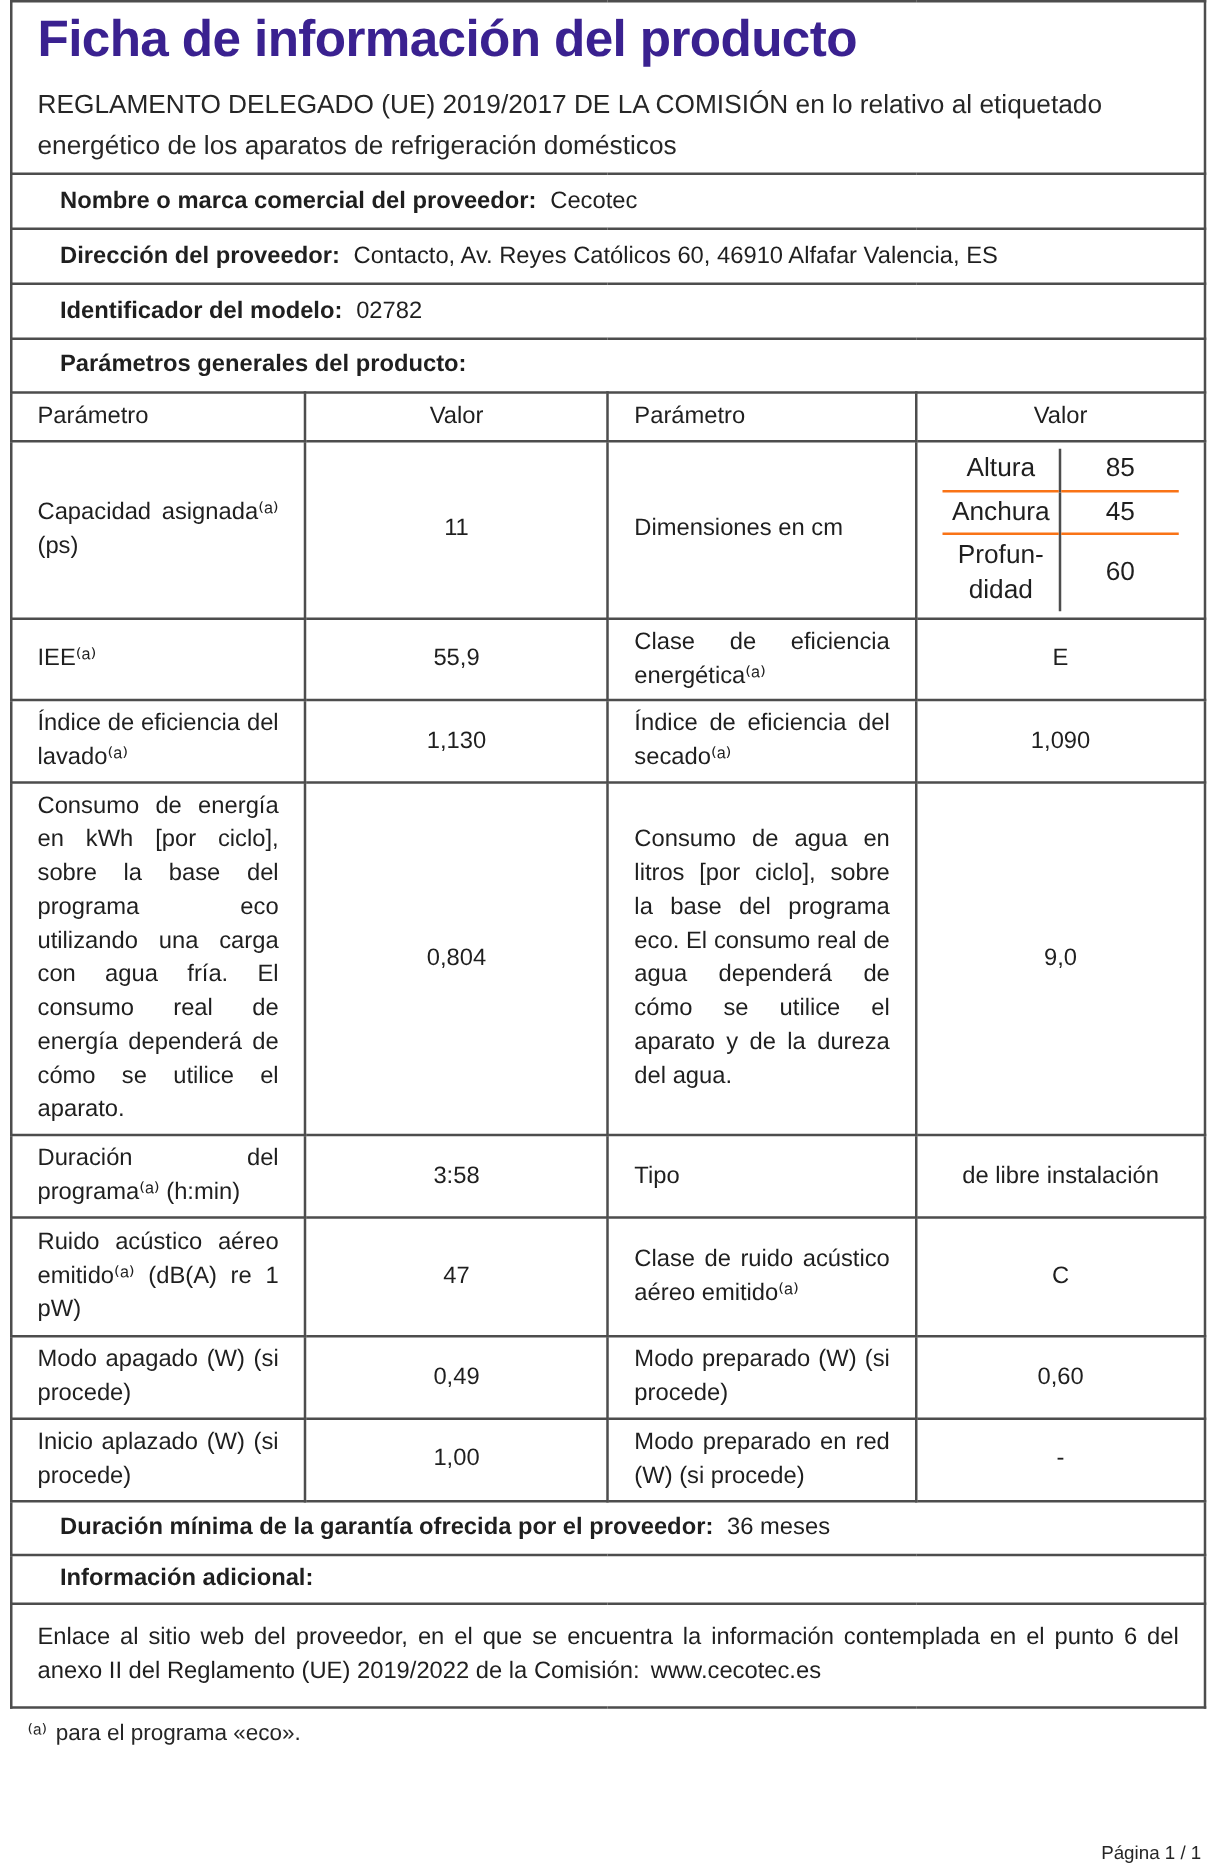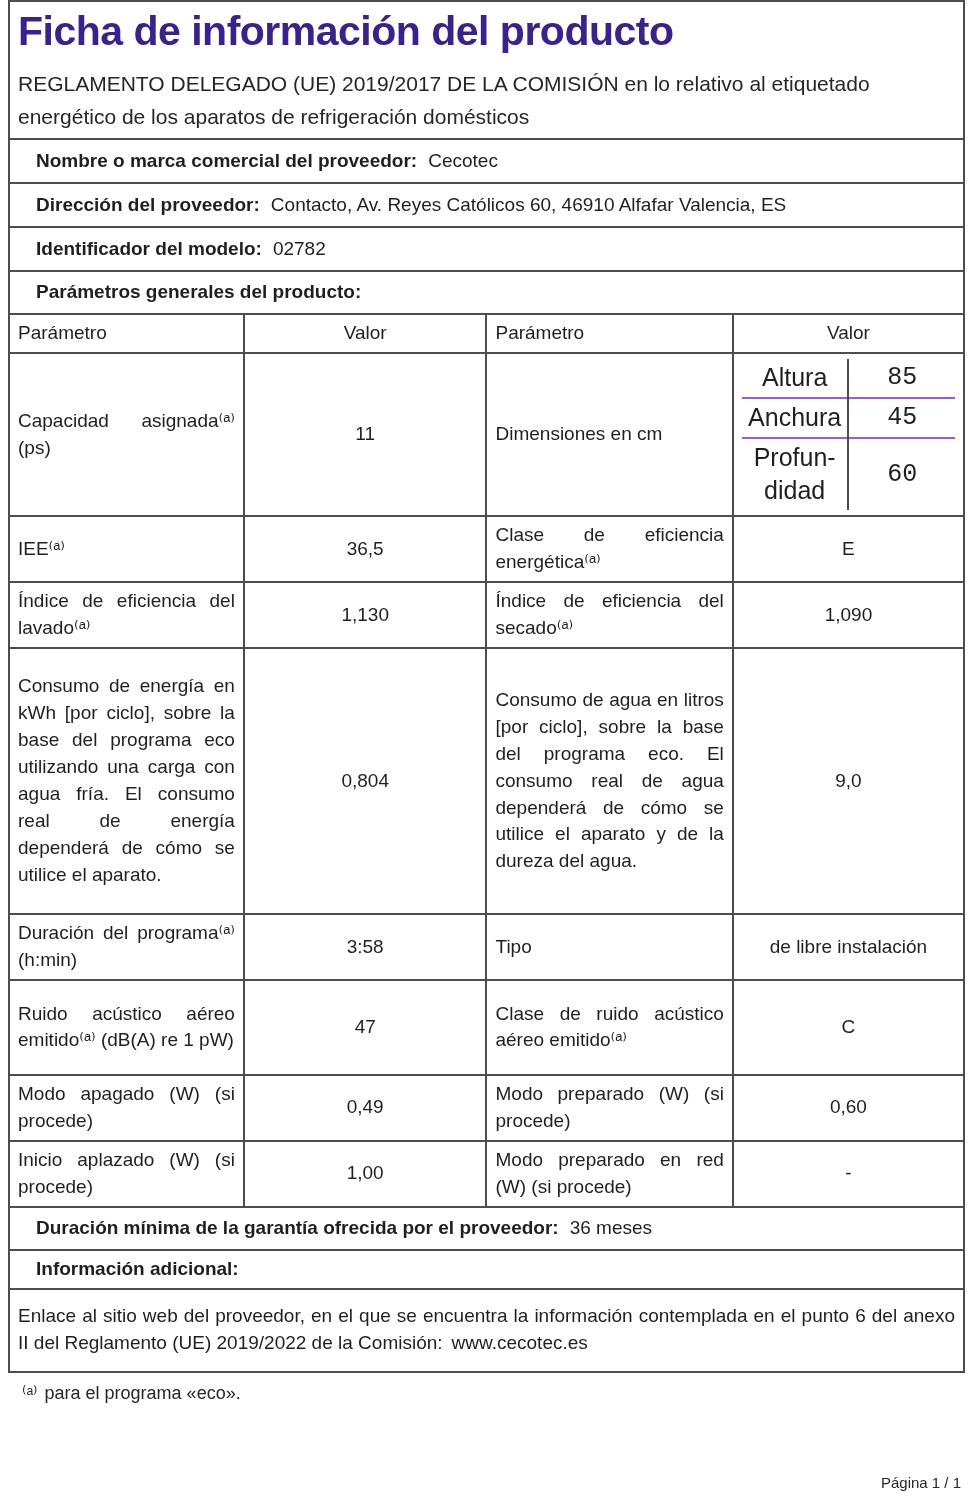--- a/index.html
+++ b/index.html
@@ -18,21 +18,21 @@
   .sheet {
     padding: 0 7px 0 8px;
   }
   table.fiche {
     width: 100%;
     border-collapse: collapse;
     table-layout: fixed;
   }
   table.fiche > tbody > tr > td {
     border: 2px solid #4d4d4d;
-    padding: 5px 8px;
+    padding: 5px 20px;
     vertical-align: middle;
     font-size: 19px;
     line-height: 1.42;
   }
   
   col.c1 { width: 24.6%; }
   col.c2 { width: 25.4%; }
   col.c3 { width: 25.8%; }
   col.c4 { width: 24.2%; }
 
@@ -84,25 +84,25 @@
     width: 100%;
     height: 100%;
     border-collapse: collapse;
     table-layout: fixed;
   }
   table.dims td {
     border: none;
     padding: 2px 5px;
     text-align: center;
     vertical-align: middle;
-    font-size: 25px;
+    font-size: 21px;
     line-height: 1.35;
   }
-  table.dims td.dcol2 { border-left: 2px solid #4d4d4d; font-family: Liberation Mono, monospace; }
-  table.dims tr + tr td { border-top: 2px solid #8b5cf6; }
+  table.dims td.dcol2 { border-left: 2px solid #4d4d4d; }
+  table.dims tr + tr td { border-top: 2px solid #f97316; }
   table.dims tr.dr-a { height: 33px; }
   table.dims tr.dr-b { height: 60px; }
 
   
   td.enlace-cell { text-align: justify; }
   .link-text { margin-left: 9px; }
 
   
   .footnote {
     margin: 9px 0 0 14px;
@@ -190,21 +190,21 @@
                 <td>Profun­didad</td>
                 <td class="dcol2">60</td>
               </tr>
             </tbody>
           </table>
         </td>
       </tr>
 
       <tr class="h65">
         <td class="cell-param">IEE⁽ᵃ⁾</td>
-        <td class="cell-value">36,5</td>
+        <td class="cell-value">55,9</td>
         <td class="cell-param">Clase de eficiencia energética⁽ᵃ⁾</td>
         <td class="cell-value">E</td>
       </tr>
 
       <tr class="h65">
         <td class="cell-param">Índice de eficiencia del lavado⁽ᵃ⁾</td>
         <td class="cell-value">1,130</td>
         <td class="cell-param">Índice de eficiencia del secado⁽ᵃ⁾</td>
         <td class="cell-value">1,090</td>
       </tr>

